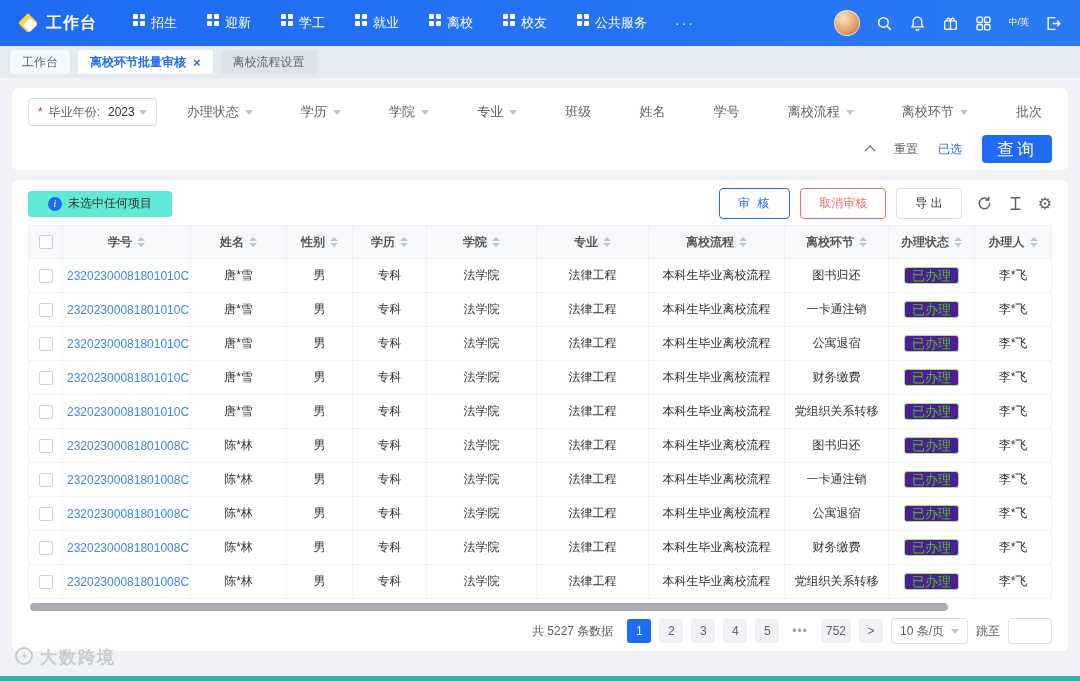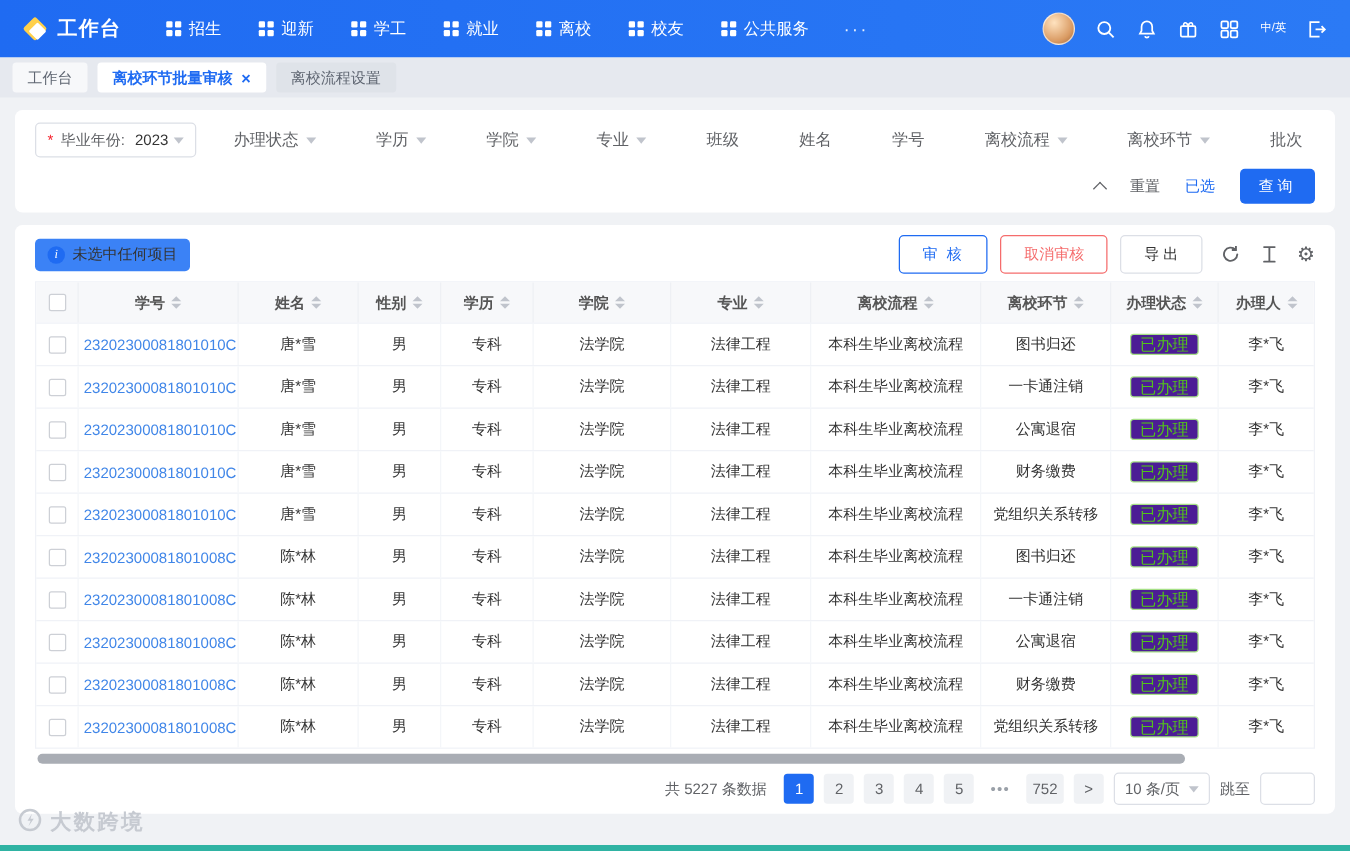--- a/index.html
+++ b/index.html
@@ -7,21 +7,21 @@
   body{font-family:"Liberation Sans","DejaVu Sans",sans-serif;background:#f0f2f5;position:relative;font-size:12px;color:#333}
 
   
   .navbar{height:46px;background:linear-gradient(90deg,var(--primary),#2b7af5);display:flex;align-items:center;padding:0 18px;color:#fff}
   .logo{display:flex;align-items:center;margin-right:36px;cursor:pointer}
   .logo-icon{position:relative;width:20px;height:20px;margin-right:8px}
   .logo-icon::before{content:"";position:absolute;inset:3px;background:#ffd04a;transform:rotate(45deg);border-radius:2px}
   .logo-icon::after{content:"";position:absolute;left:7px;top:7px;width:10px;height:10px;background:#fff;transform:rotate(45deg);border-radius:1px}
   .logo-text{font-size:16px;font-weight:bold;letter-spacing:1px}
   .nav-menu{display:flex;align-items:center;gap:30px}
-  .nav-item{display:flex;align-items:center;gap:6px;font-size:13px;cursor:pointer;white-space:nowrap}
+  .nav-item{display:flex;align-items:flex-start;gap:6px;font-size:13px;cursor:pointer;white-space:nowrap}
   .dots{display:grid;grid-template-columns:5px 5px;grid-gap:2px}
   .dots i{width:5px;height:5px;background:#fff;border-radius:1px}
   .nav-more{margin-left:28px;font-size:14px;letter-spacing:2px;cursor:pointer;opacity:.9}
   .nav-right{margin-left:auto;display:flex;align-items:center;gap:16px}
   .avatar{width:26px;height:26px;border-radius:50%;background:radial-gradient(circle at 35% 30%,#ffe3c0,#d99a62 65%,#9c6336);border:1px solid rgba(255,255,255,.65);cursor:pointer}
   .nav-svg{width:17px;height:17px;display:block;cursor:pointer}
   .lang-icon{font-size:9px;line-height:1.1;cursor:pointer;text-align:center;white-space:nowrap}
 
   
   .tabbar{height:32px;background:#e6e9ef;display:flex;align-items:center;padding:0 10px;gap:8px}
@@ -40,25 +40,25 @@
   .required-star{color:#f5222d;margin-right:2px}
   .year-label{color:#606266}
   .year-value{color:#333;margin-left:4px}
   .filter-fields{flex:1;display:flex;align-items:center;justify-content:space-between;margin-left:30px;padding-right:10px}
   .filter-field{display:flex;align-items:center;gap:6px;color:#606266;font-size:13px;cursor:pointer;white-space:nowrap}
   .caret{width:0;height:0;border:4px solid transparent;border-top:5px solid #c0c4cc;margin-top:5px}
   .filter-row2{display:flex;align-items:center;justify-content:flex-end;gap:20px;margin-top:10px;height:26px}
   .collapse-icon{width:8px;height:8px;border-left:1.5px solid #606266;border-top:1.5px solid #606266;transform:rotate(45deg);margin-top:4px;cursor:pointer}
   .link-gray{color:#606266;cursor:pointer}
   .link-blue{color:var(--primary);cursor:pointer}
-  .btn-primary{background:var(--primary);color:#fff;border:none;border-radius:4px;height:28px;padding:0 15px;font-size:12px;cursor:pointer;letter-spacing:3px}
+  .btn-primary{background:var(--primary);color:#fff;border:none;border-radius:4px;height:28px;padding:0 15px;font-size:17px;cursor:pointer;letter-spacing:3px}
 
   .main-card{padding:8px 16px 6px}
   .toolbar{display:flex;align-items:center;margin-bottom:6px}
-  .notice{display:flex;align-items:center;gap:6px;background:#3b82f6;border-radius:4px;height:26px;padding:0 10px;color:#333}
+  .notice{display:flex;align-items:center;gap:6px;background:#5eead4;border-radius:4px;height:26px;padding:0 20px;color:#333}
   .info-icon{width:14px;height:14px;border-radius:50%;background:var(--primary);position:relative;flex:none}
   .info-icon::after{content:"i";position:absolute;inset:0;color:#fff;font-size:10px;line-height:14px;text-align:center;font-family:"Liberation Serif",serif;font-style:italic}
   .toolbar-right{margin-left:auto;display:flex;align-items:center;gap:10px}
   .btn{height:31px;padding:0 18px;border-radius:4px;font-size:12px;background:#fff;cursor:pointer;letter-spacing:2px;white-space:nowrap}
   .btn-audit{border:1px solid var(--primary);color:var(--primary)}
   .btn-cancel{border:1px solid #f56c6c;color:#f56c6c;letter-spacing:0}
   .btn-export{border:1px solid #dcdfe6;color:#333;letter-spacing:0}
   .tool-svg{width:17px;height:17px;cursor:pointer;margin-left:4px}
   .gear-glyph{font-family:"DejaVu Sans",sans-serif;font-size:16px;color:#606266;cursor:pointer;line-height:1;margin-left:4px}
 

